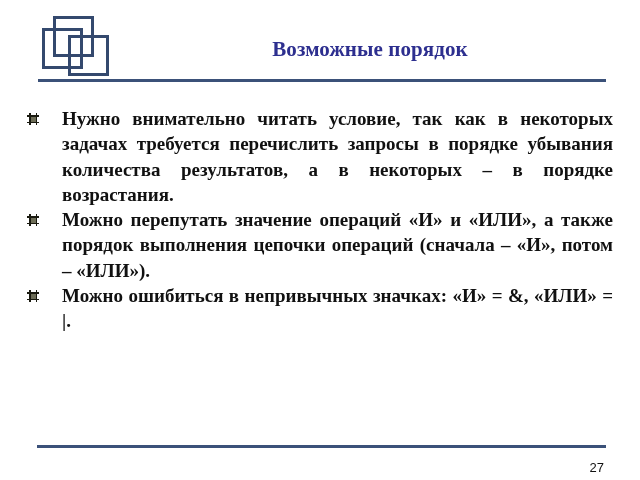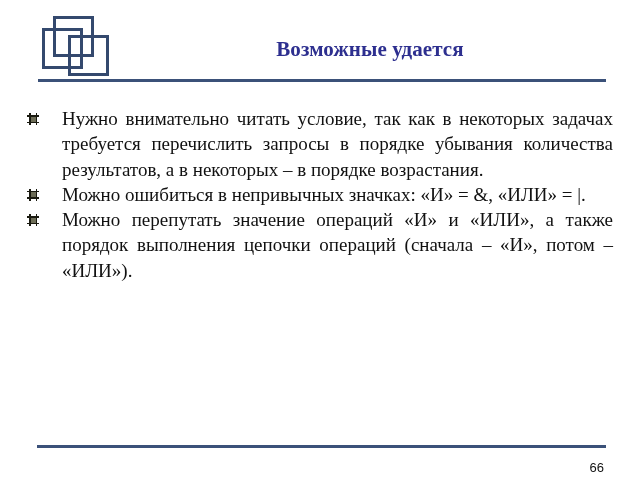--- a/index.html
+++ b/index.html
@@ -54,20 +54,21 @@
       top: 445px;
       width: 569px;
       height: 3px;
       background: #3b5179;
     }
     .content {
       position: absolute;
       left: 0;
       top: 106px;
       width: 640px;
+      font-weight: bold;
     }
     .item {
       position: relative;
       margin-left: 62px;
       width: 551px;
       font-size: 19px;
       line-height: 25.3px;
       color: #111111;
       text-align: justify;
     }
@@ -109,21 +110,21 @@
   </style>
 </head>
 <body>
 
 <div class="logo">
   <div class="sq sq1"></div>
   <div class="sq sq2"></div>
   <div class="sq sq3"></div>
 </div>
 
-<div class="title">Возможные удается</div>
+<div class="title">Возможные порядок</div>
 
 <div class="rule-top"></div>
 
 <div class="content">
   <div class="item">
     <span class="bullet">
       <span class="box"></span>
         <span class="h h1"></span>
         <span class="h h2"></span>
         <span class="v v1"></span>
@@ -132,29 +133,29 @@
     <span>Нужно внимательно читать условие, так как в некоторых задачах требуется перечислить запросы в порядке убывания количества результатов, а в некоторых – в порядке возрастания.</span>
   </div>
   <div class="item">
     <span class="bullet">
       <span class="box"></span>
         <span class="h h1"></span>
         <span class="h h2"></span>
         <span class="v v1"></span>
         <span class="v v2"></span>
     </span>
-    <span>Можно ошибиться в непривычных значках: «И» = &amp;, «ИЛИ» = |.</span>
+    <span>Можно перепутать значение операций «И» и «ИЛИ», а также порядок выполнения цепочки операций (сначала – «И», потом – «ИЛИ»).</span>
   </div>
   <div class="item">
     <span class="bullet">
       <span class="box"></span>
         <span class="h h1"></span>
         <span class="h h2"></span>
         <span class="v v1"></span>
         <span class="v v2"></span>
     </span>
-    <span>Можно перепутать значение операций «И» и «ИЛИ», а также порядок выполнения цепочки операций (сначала – «И», потом – «ИЛИ»).</span>
+    <span>Можно ошибиться в непривычных значках: «И» = &amp;, «ИЛИ» = |.</span>
   </div>
 </div>
 
 <div class="rule-bottom"></div>
 
-<div class="page-number">66</div>
+<div class="page-number">27</div>
 
 </body></html>

